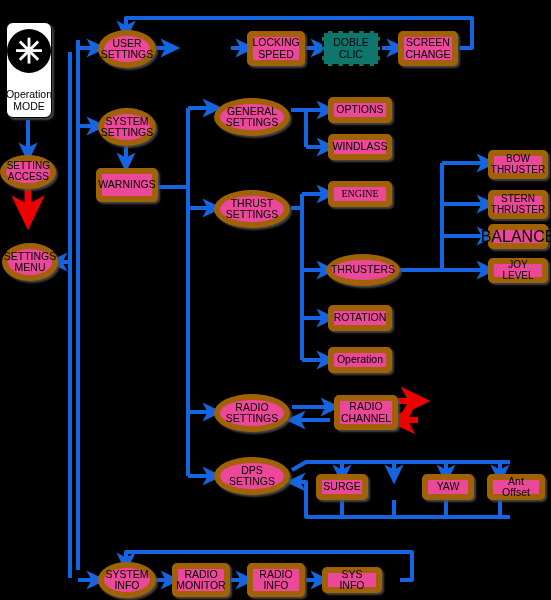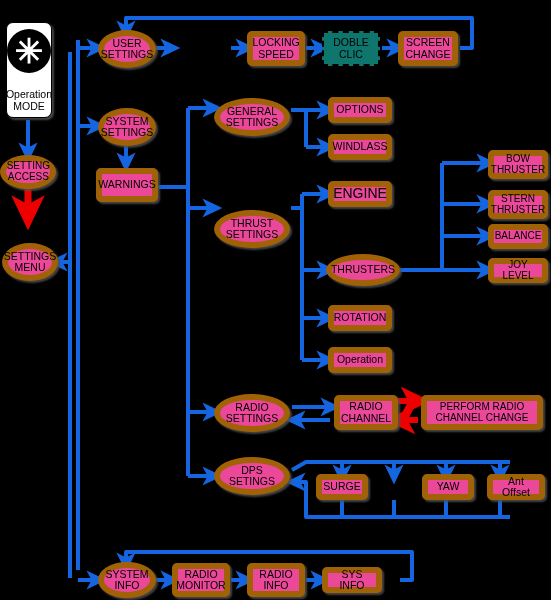--- a/index.html
+++ b/index.html
@@ -183,21 +183,21 @@
 
   <div class="node rect" style="left:96px;top:168px;width:62px;height:34px;font-size:10.5px;">
     <span class="lbl">WARNINGS</span>
   </div>
 
   <div class="node oval" style="left:214px;top:98px;width:76px;height:38px;font-size:10.5px;">
     <span class="lbl">GENERAL
 SETTINGS</span>
   </div>
 
-  <div class="node oval" style="left:214px;top:190px;width:76px;height:38px;font-size:10.5px;margin-top:20px;">
+  <div class="node oval" style="left:214px;top:190px;width:76px;height:38px;font-size:10.5px;">
     <span class="lbl">THRUST
 SETTINGS</span>
   </div>
 
   <div class="node oval" style="left:214px;top:394px;width:76px;height:38px;font-size:10.5px;">
     <span class="lbl">RADIO
 SETTINGS</span>
   </div>
 
   <div class="node oval" style="left:214px;top:457px;width:76px;height:38px;font-size:10.5px;">
@@ -206,21 +206,21 @@
   </div>
 
   <div class="node rect" style="left:328px;top:97px;width:64px;height:26px;font-size:10.5px;">
     <span class="lbl">OPTIONS</span>
   </div>
 
   <div class="node rect" style="left:328px;top:134px;width:64px;height:26px;font-size:10.5px;">
     <span class="lbl">WINDLASS</span>
   </div>
 
-  <div class="node rect" style="left:328px;top:181px;width:64px;height:26px;font-size:14px;">
+  <div class="node rect" style="left:328px;top:181px;width:64px;height:26px;font-size:10px;font-family:Liberation Serif, serif;">
     <span class="lbl">ENGINE</span>
   </div>
 
   <div class="node oval" style="left:326px;top:254px;width:74px;height:32px;font-size:10.5px;">
     <span class="lbl">THRUSTERS</span>
   </div>
 
   <div class="node rect" style="left:328px;top:305px;width:64px;height:26px;font-size:10.5px;">
     <span class="lbl">ROTATION</span>
   </div>
@@ -232,37 +232,33 @@
   <div class="node rect" style="left:488px;top:150px;width:60px;height:29px;font-size:10px;">
     <span class="lbl">BOW
 THRUSTER</span>
   </div>
 
   <div class="node rect" style="left:488px;top:190px;width:60px;height:29px;font-size:10px;">
     <span class="lbl">STERN
 THRUSTER</span>
   </div>
 
-  <div class="node rect" style="left:488px;top:224px;width:60px;height:25px;font-size:10px;">
+  <div class="node rect" style="left:488px;top:224px;width:60px;height:25px;font-size:16px;">
     <span class="lbl">BALANCE</span>
   </div>
 
   <div class="node rect" style="left:488px;top:258px;width:60px;height:25px;font-size:10px;">
     <span class="lbl">JOY LEVEL</span>
   </div>
 
   <div class="node rect" style="left:334px;top:395px;width:64px;height:35px;font-size:10.5px;">
     <span class="lbl">RADIO
 CHANNEL</span>
   </div>
 
-  <div class="node rect" style="left:421px;top:395px;width:122px;height:35px;font-size:10px;">
-    <span class="lbl">PERFORM RADIO
-CHANNEL CHANGE</span>
-  </div>
 
   <div class="node rect" style="left:316px;top:474px;width:52px;height:26px;font-size:10.5px;">
     <span class="lbl">SURGE</span>
   </div>
 
 
   <div class="node rect" style="left:422px;top:474px;width:52px;height:26px;font-size:10.5px;">
     <span class="lbl">YAW</span>
   </div>
 

